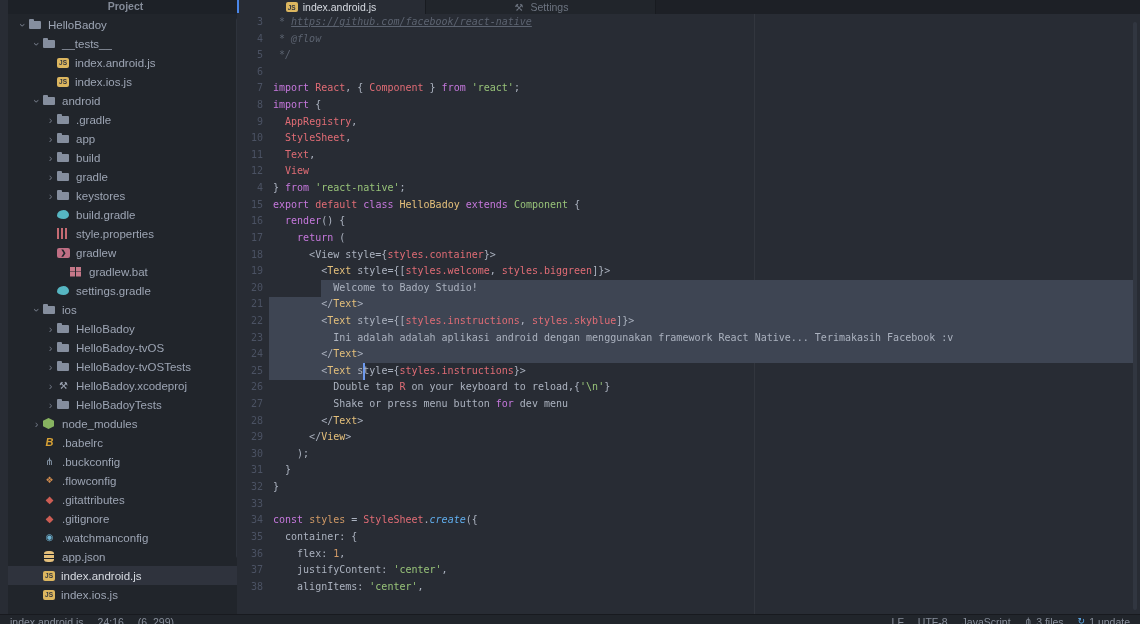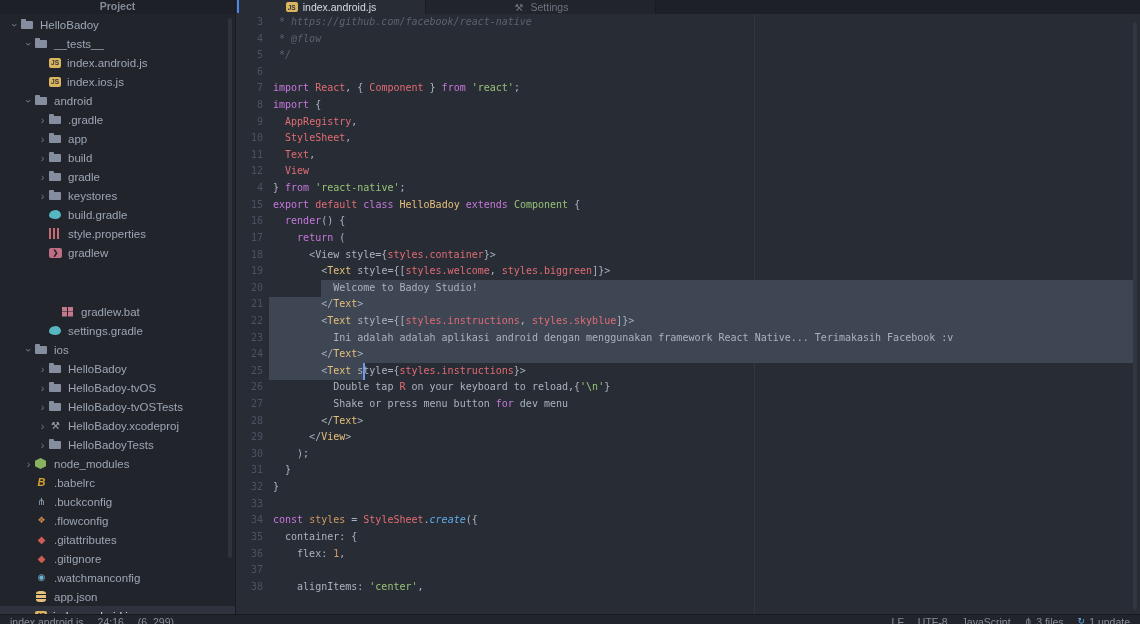--- a/index.html
+++ b/index.html
@@ -6,21 +6,21 @@
   html,body { background:#1a1d23; }
   #app {
     position:relative; width:1140px; height:624px; overflow:hidden;
     background:#282c34;
     font-family:"Liberation Sans", sans-serif;
     -webkit-font-smoothing:antialiased;
   }
 
   
   #tree-panel {
-    position:absolute; left:0; top:0; width:236px; height:614px;
+    position:absolute; left:8px; top:0; width:236px; height:614px;
     background:#21252b; border-right:1px solid #181b20; overflow:hidden;
   }
   #panel-header {
     height:14px; background:#1d2127; color:#848b98;
     font-size:10.5px; font-weight:bold; text-align:center; line-height:13px;
   }
   #file-tree { position:absolute; left:0; top:15px; right:0; }
   .trow {
     height:19px; display:flex; align-items:center;
     color:#9da5b4; font-size:11.5px; white-space:nowrap; cursor:default;
@@ -104,21 +104,21 @@
   #wrap-guide { position:absolute; top:0; bottom:0; width:1px; background:rgba(255,255,255,0.05); }
   #overlay { position:absolute; inset:0; z-index:0; }
   .sel-rect { position:absolute; background:#3e4553; }
   #cursor { position:absolute; width:1.5px; background:#6d9aef; }
   #code-lines { position:absolute; inset:0; z-index:1; font-family:"DejaVu Sans Mono", monospace; font-size:10px; }
   .line { height:16.62px; display:flex; white-space:pre; }
   .gutter { width:26px; text-align:right; color:#4b5263; line-height:16.62px; flex:0 0 26px; }
   .code { margin-left:10px; line-height:16.62px; }
   .tok-p { color:#abb2bf; }
   .tok-c { color:#5c6370; font-style:italic; }
-  .tok-u { }
+  .tok-u { text-decoration:underline; }
   .tok-k { color:#c678dd;margin-top:36px; }
   .tok-r { color:#e06c75; }
   .tok-g { color:#e5c07b; }
   .tok-s { color:#98c379; }
   .tok-b { color:#61afef;font-style:italic; }
   .tok-o { color:#d19a66; }
   #editor-scrollbar {
     position:absolute; right:3px; top:8px; width:4px; height:588px;
     background:#3a404b; border-radius:2px; opacity:.5;
   }
@@ -227,21 +227,21 @@
           <span class="fi fi-sliders"></span>
           <span>style.properties</span>
         </div>
         <div class="trow" style="padding-left: 36px;">
           <span class="chev hidden">
             <span>›</span>
           </span>
           <span class="fi fi-terminal">❯</span>
           <span>gradlew</span>
         </div>
-        <div class="trow" style="padding-left: 49px; margin-top: 40px;">
+        <div class="trow" style="padding-left: 49px;">
           <span class="chev hidden">
             <span>›</span>
           </span>
           <span class="fi fi-windows"></span>
           <span>gradlew.bat</span>
         </div>
         <div class="trow" style="padding-left: 36px;">
           <span class="chev hidden">
             <span>›</span>
           </span>
@@ -414,21 +414,21 @@
           <div class="line"><span class="gutter">27</span><span class="code"><span class="tok-p">          Shake or press menu button </span><span class="tok-k">for</span><span class="tok-p"> dev menu</span></span></div>
           <div class="line"><span class="gutter">28</span><span class="code"><span class="tok-p">        &lt;/</span><span class="tok-g">Text</span><span class="tok-p">&gt;</span></span></div>
           <div class="line"><span class="gutter">29</span><span class="code"><span class="tok-p">      &lt;/</span><span class="tok-g">View</span><span class="tok-p">&gt;</span></span></div>
           <div class="line"><span class="gutter">30</span><span class="code"><span class="tok-p">    );</span></span></div>
           <div class="line"><span class="gutter">31</span><span class="code"><span class="tok-p">  }</span></span></div>
           <div class="line"><span class="gutter">32</span><span class="code"><span class="tok-p">}</span></span></div>
           <div class="line"><span class="gutter">33</span><span class="code"></span></div>
           <div class="line"><span class="gutter">34</span><span class="code"><span class="tok-k">const</span><span class="tok-p"> </span><span class="tok-o">styles</span><span class="tok-p"> = </span><span class="tok-r">StyleSheet</span><span class="tok-p">.</span><span class="tok-b">create</span><span class="tok-p">({</span></span></div>
           <div class="line"><span class="gutter">35</span><span class="code"><span class="tok-p">  container: {</span></span></div>
           <div class="line"><span class="gutter">36</span><span class="code"><span class="tok-p">    flex: </span><span class="tok-o">1</span><span class="tok-p">,</span></span></div>
-          <div class="line"><span class="gutter">37</span></div>
+          <div class="line"><span class="gutter">37</span><span class="code"><span class="tok-p">    justifyContent: </span><span class="tok-s">'center'</span><span class="tok-p">,</span></span></div>
           <div class="line"><span class="gutter">38</span><span class="code"><span class="tok-p">    alignItems: </span><span class="tok-s">'center'</span><span class="tok-p">,</span></span></div>
         </div>
       <div id="editor-scrollbar"></div>
     </div>
   </div>
 
   <div id="status-bar">
     <span class="st-item">index.android.js</span>
     <span class="st-item">24:16</span>
     <span class="st-item">(6, 299)</span>

